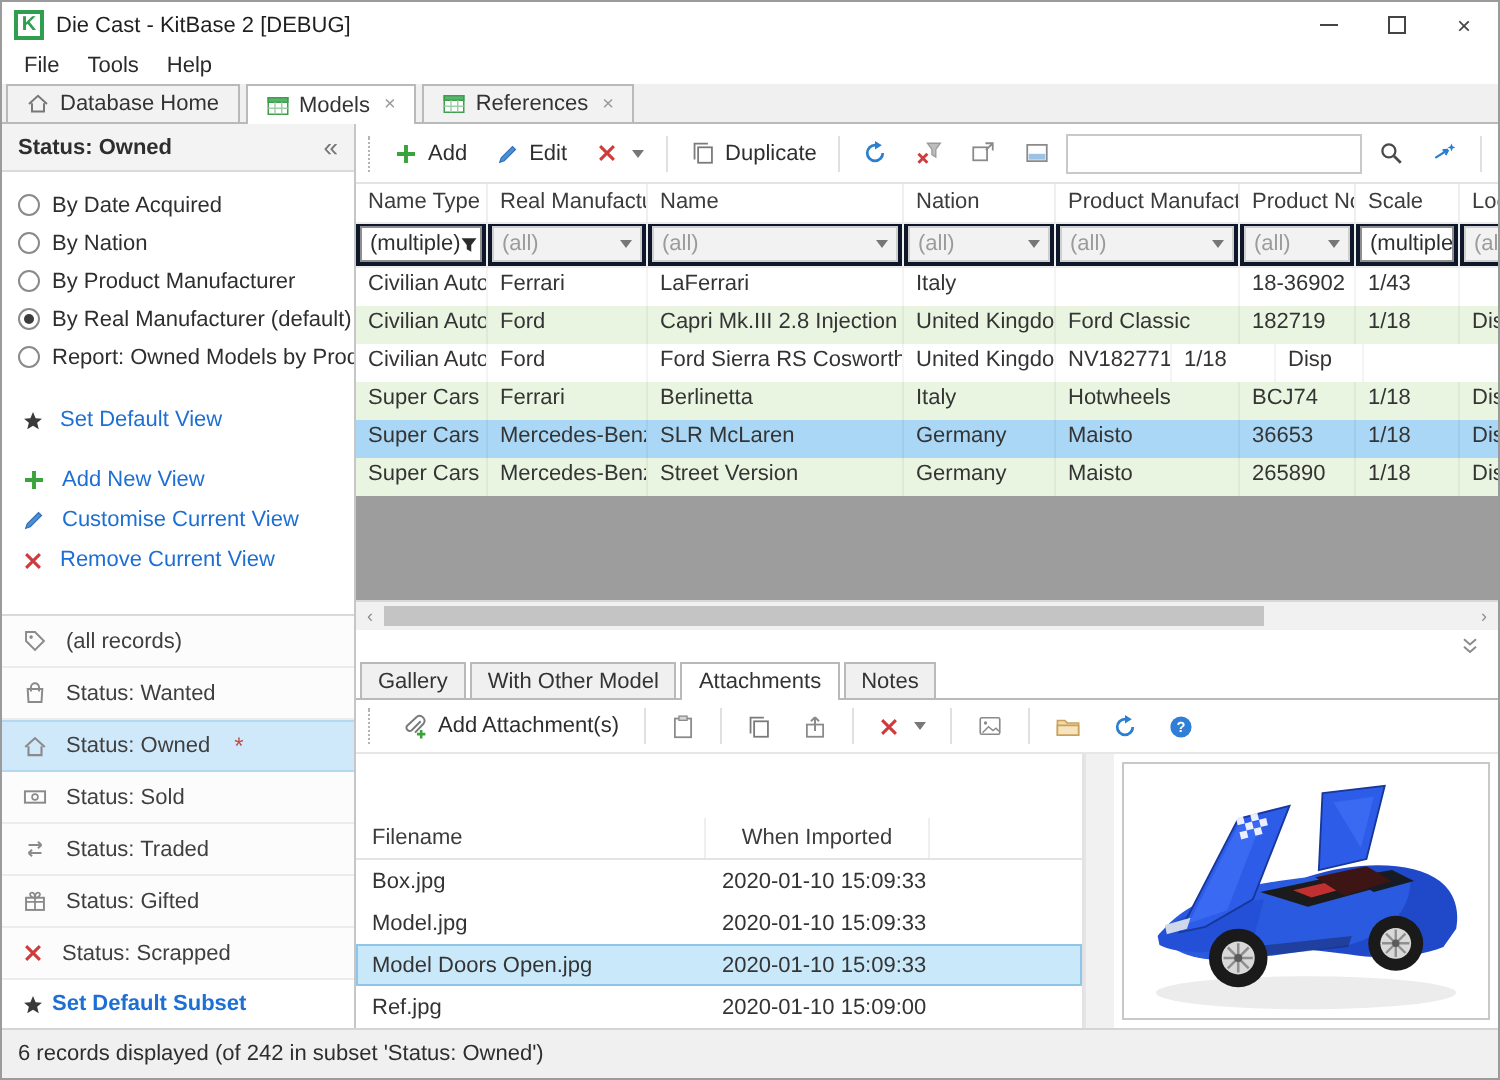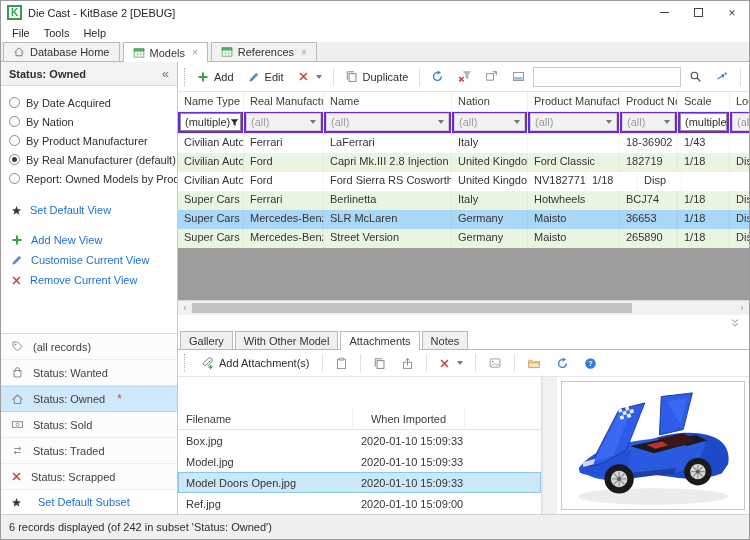--- a/index.html
+++ b/index.html
@@ -41,37 +41,37 @@
   .radio.sel { display:flex; align-items:center; justify-content:center; }
   .radio.sel::after { content:""; width:5px; height:5px; background:#3c3c3c; border-radius:50%; }
   .view-actions { padding-top:12px; }
   .view-action { display:flex; align-items:flex-end; gap:8px; padding:4px 10px; color:#1d6fd4; white-space:nowrap; }
   .view-action.gap { margin-top:10px; }
   .subsets { margin-top:auto; border-top:1px solid #d9d9d9; }
   .subset-item { height:26px; display:flex; align-items:center; gap:9px; padding:0 10px; border-bottom:1px solid #ececec;
                  color:#3f3f3f; background:#fcfcfc; white-space:nowrap; }
   .subset-item.selected { background:#cfe9fb; border-top:1px solid #b3d9f2; border-bottom:1px solid #b3d9f2; }
   .subset-star { color:#c0504d; margin-left:3px; font-size:12px; }
-  .set-default-subset { display:flex; align-items:flex-end; gap:16px; padding:6px 10px; color:#1d6fd4; }
+  .set-default-subset { display:flex; align-items:flex-end; gap:4px; padding:6px 10px; color:#1d6fd4;font-weight:bold; }
 
   
   .content { flex:1; display:flex; flex-direction:column; min-width:0; }
   .toolbar { height:30px; flex:none; display:flex; align-items:center; gap:2px; padding:0 4px 0 5px; background:#fff; border-bottom:1px solid #e3e3e3; }
   .grip { width:4px; height:18px; border-left:1px dotted #b5b5b5; margin:0 4px 0 1px; }
   .tbtn { display:flex; align-items:center; gap:5px; padding:3px 6px; color:#2e2e2e; white-space:nowrap; }
   .tsep { width:1px; height:18px; background:#e0e0e0; margin:0 3px; flex:none; }
   .caret { width:0; height:0; border-left:3px solid transparent; border-right:3px solid transparent; border-top:4px solid #777; margin-left:2px; }
   .searchbox { width:148px; height:20px; border:1px solid #c9c9c9; background:#fff; padding:0 5px; font-family:inherit; font-size:11px; }
 
   
   .grid { display:flex; flex-direction:column; overflow:hidden; flex:none; }
   .g-head, .g-filters, .g-row { display:flex; flex:none; }
   .g-head { height:20px; border-bottom:1px solid #ededed; background:#fff; }
   .g-hcell { padding:3px 6px; color:#3c3c3c; border-right:1px solid #efefef; white-space:nowrap; overflow:hidden; flex:none; }
-  .g-filters { height:22px; background:#6d28d9; border-bottom:1px solid #ededed; }
+  .g-filters { height:22px; background:#0f172a; border-bottom:1px solid #ededed; }
   .g-fcell { padding:1px 2px; border-right:1px solid #efefef; flex:none; }
   .fbox { height:18px; display:flex; align-items:center; justify-content:space-between; padding:0 4px;
           background:#f2f2f2; border:1px solid #cfcfcf; color:#9b9b9b; white-space:nowrap; overflow:hidden; }
   .fbox.multiple { background:#fff; border:1px solid #8f8f8f; color:#2e2e2e; }
   .g-row { height:19px; }
   .g-cell { padding:2px 6px; white-space:nowrap; overflow:hidden; border-right:1px solid rgba(0,0,0,0.045); color:#343434; flex:none; }
   .tint-white { background:#fff; }
   .tint-green { background:#e9f5e1; }
   .tint-selected { background:#a9d7f5; }
   .grid-empty { height:52px; background:#9d9d9d; flex:none; }
@@ -263,20 +263,29 @@
             </span>
             <span>Status: Sold</span>
           </div>
           <div class="subset-item">
             <span class="icon">
               <svg viewBox="0 0 16 16" width="13" height="13">
                 <path d="M4 5.5 H12 M12 5.5 L9.8 3.5 M12 5.5 L9.8 7.5 M12 10.5 H4 M4 10.5 L6.2 8.5 M4 10.5 L6.2 12.5" stroke="#8a8a8a" fill="none" stroke-width="1.2"></path>
               </svg>
             </span>
             <span>Status: Traded</span>
+          </div>
+          <div class="subset-item">
+            <span class="icon">
+              <svg viewBox="0 0 16 16" width="13" height="13">
+                <rect x="2.5" y="6" width="11" height="7.5" fill="none" stroke="#8a8a8a" stroke-width="1.2"></rect>
+                <path d="M8 6 V13.5 M2.5 8.5 H13.5 M8 6 C5 6 4 3 6 2.8 C7.5 2.6 8 4.5 8 6 C8 4.5 8.5 2.6 10 2.8 C12 3 11 6 8 6" fill="none" stroke="#8a8a8a" stroke-width="1.1"></path>
+              </svg>
+            </span>
+            <span>Status: Gifted</span>
           </div>
           <div class="subset-item">
             <span class="icon">
               <svg viewBox="0 0 16 16" width="11" height="11">
                 <path d="M3 3 L13 13 M13 3 L3 13" stroke="#cf3a3a" stroke-width="2.2"></path>
               </svg>
             </span>
             <span>Status: Scrapped</span>
           </div>
         </div>

